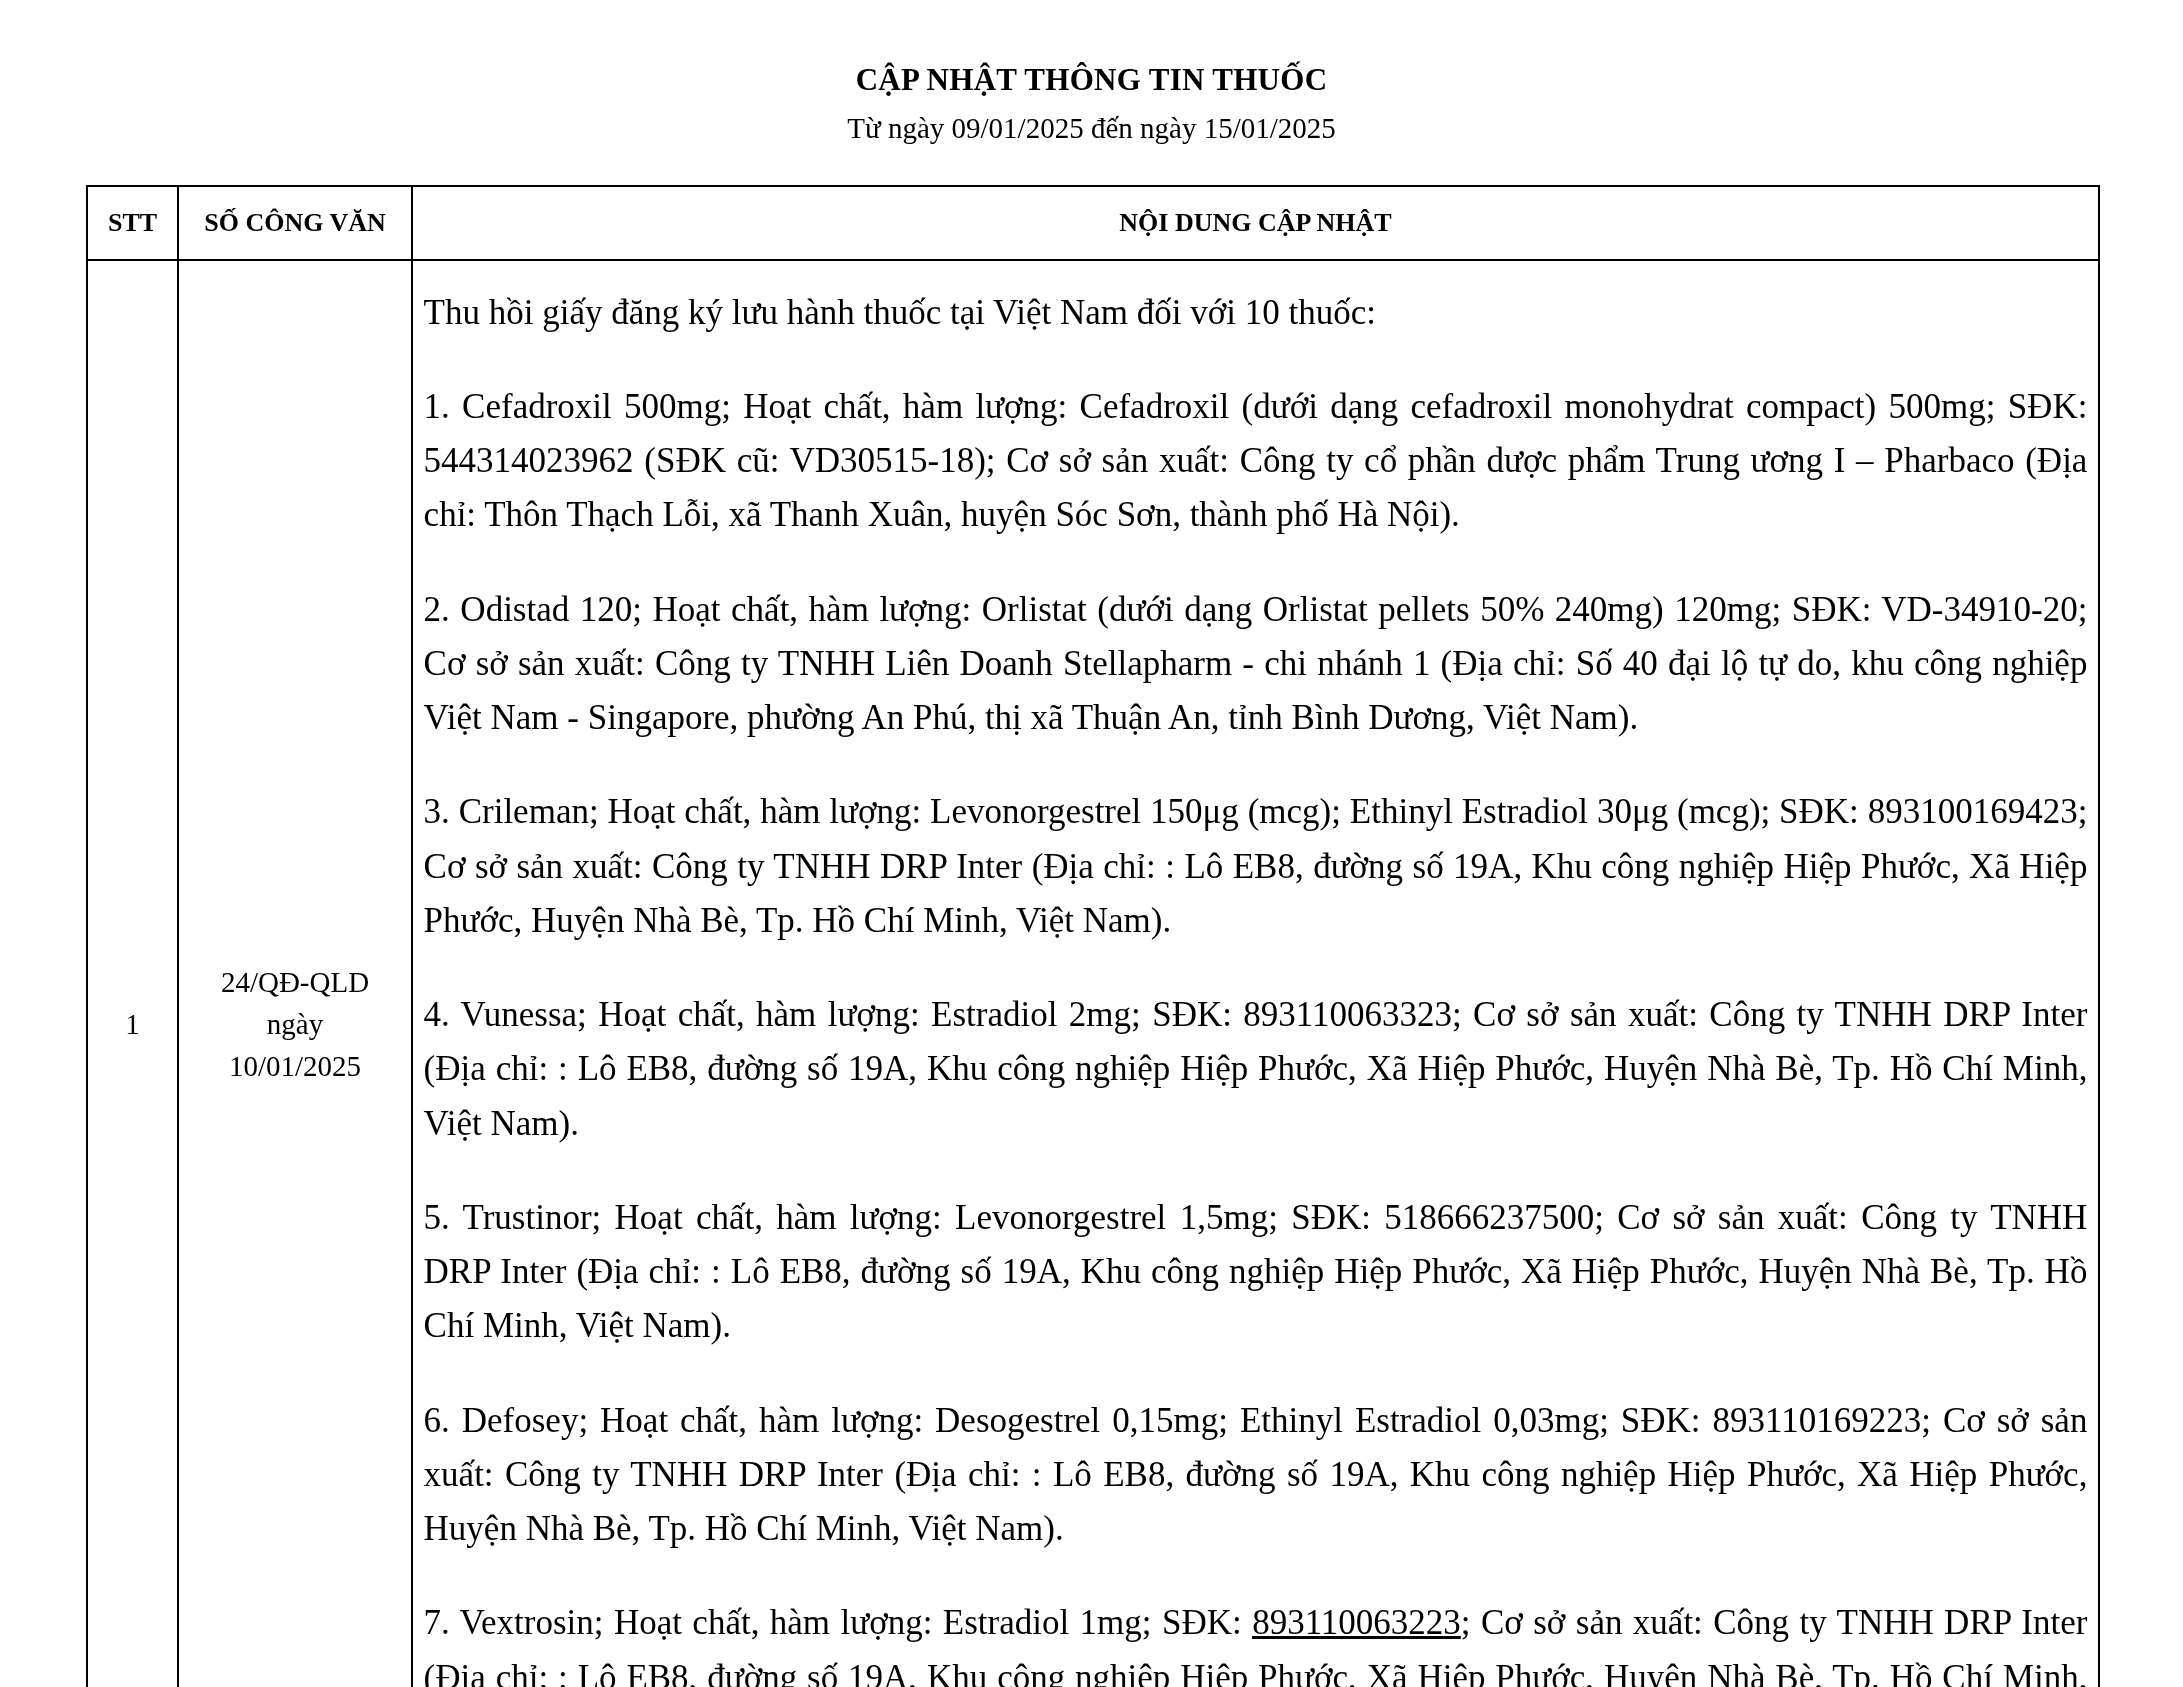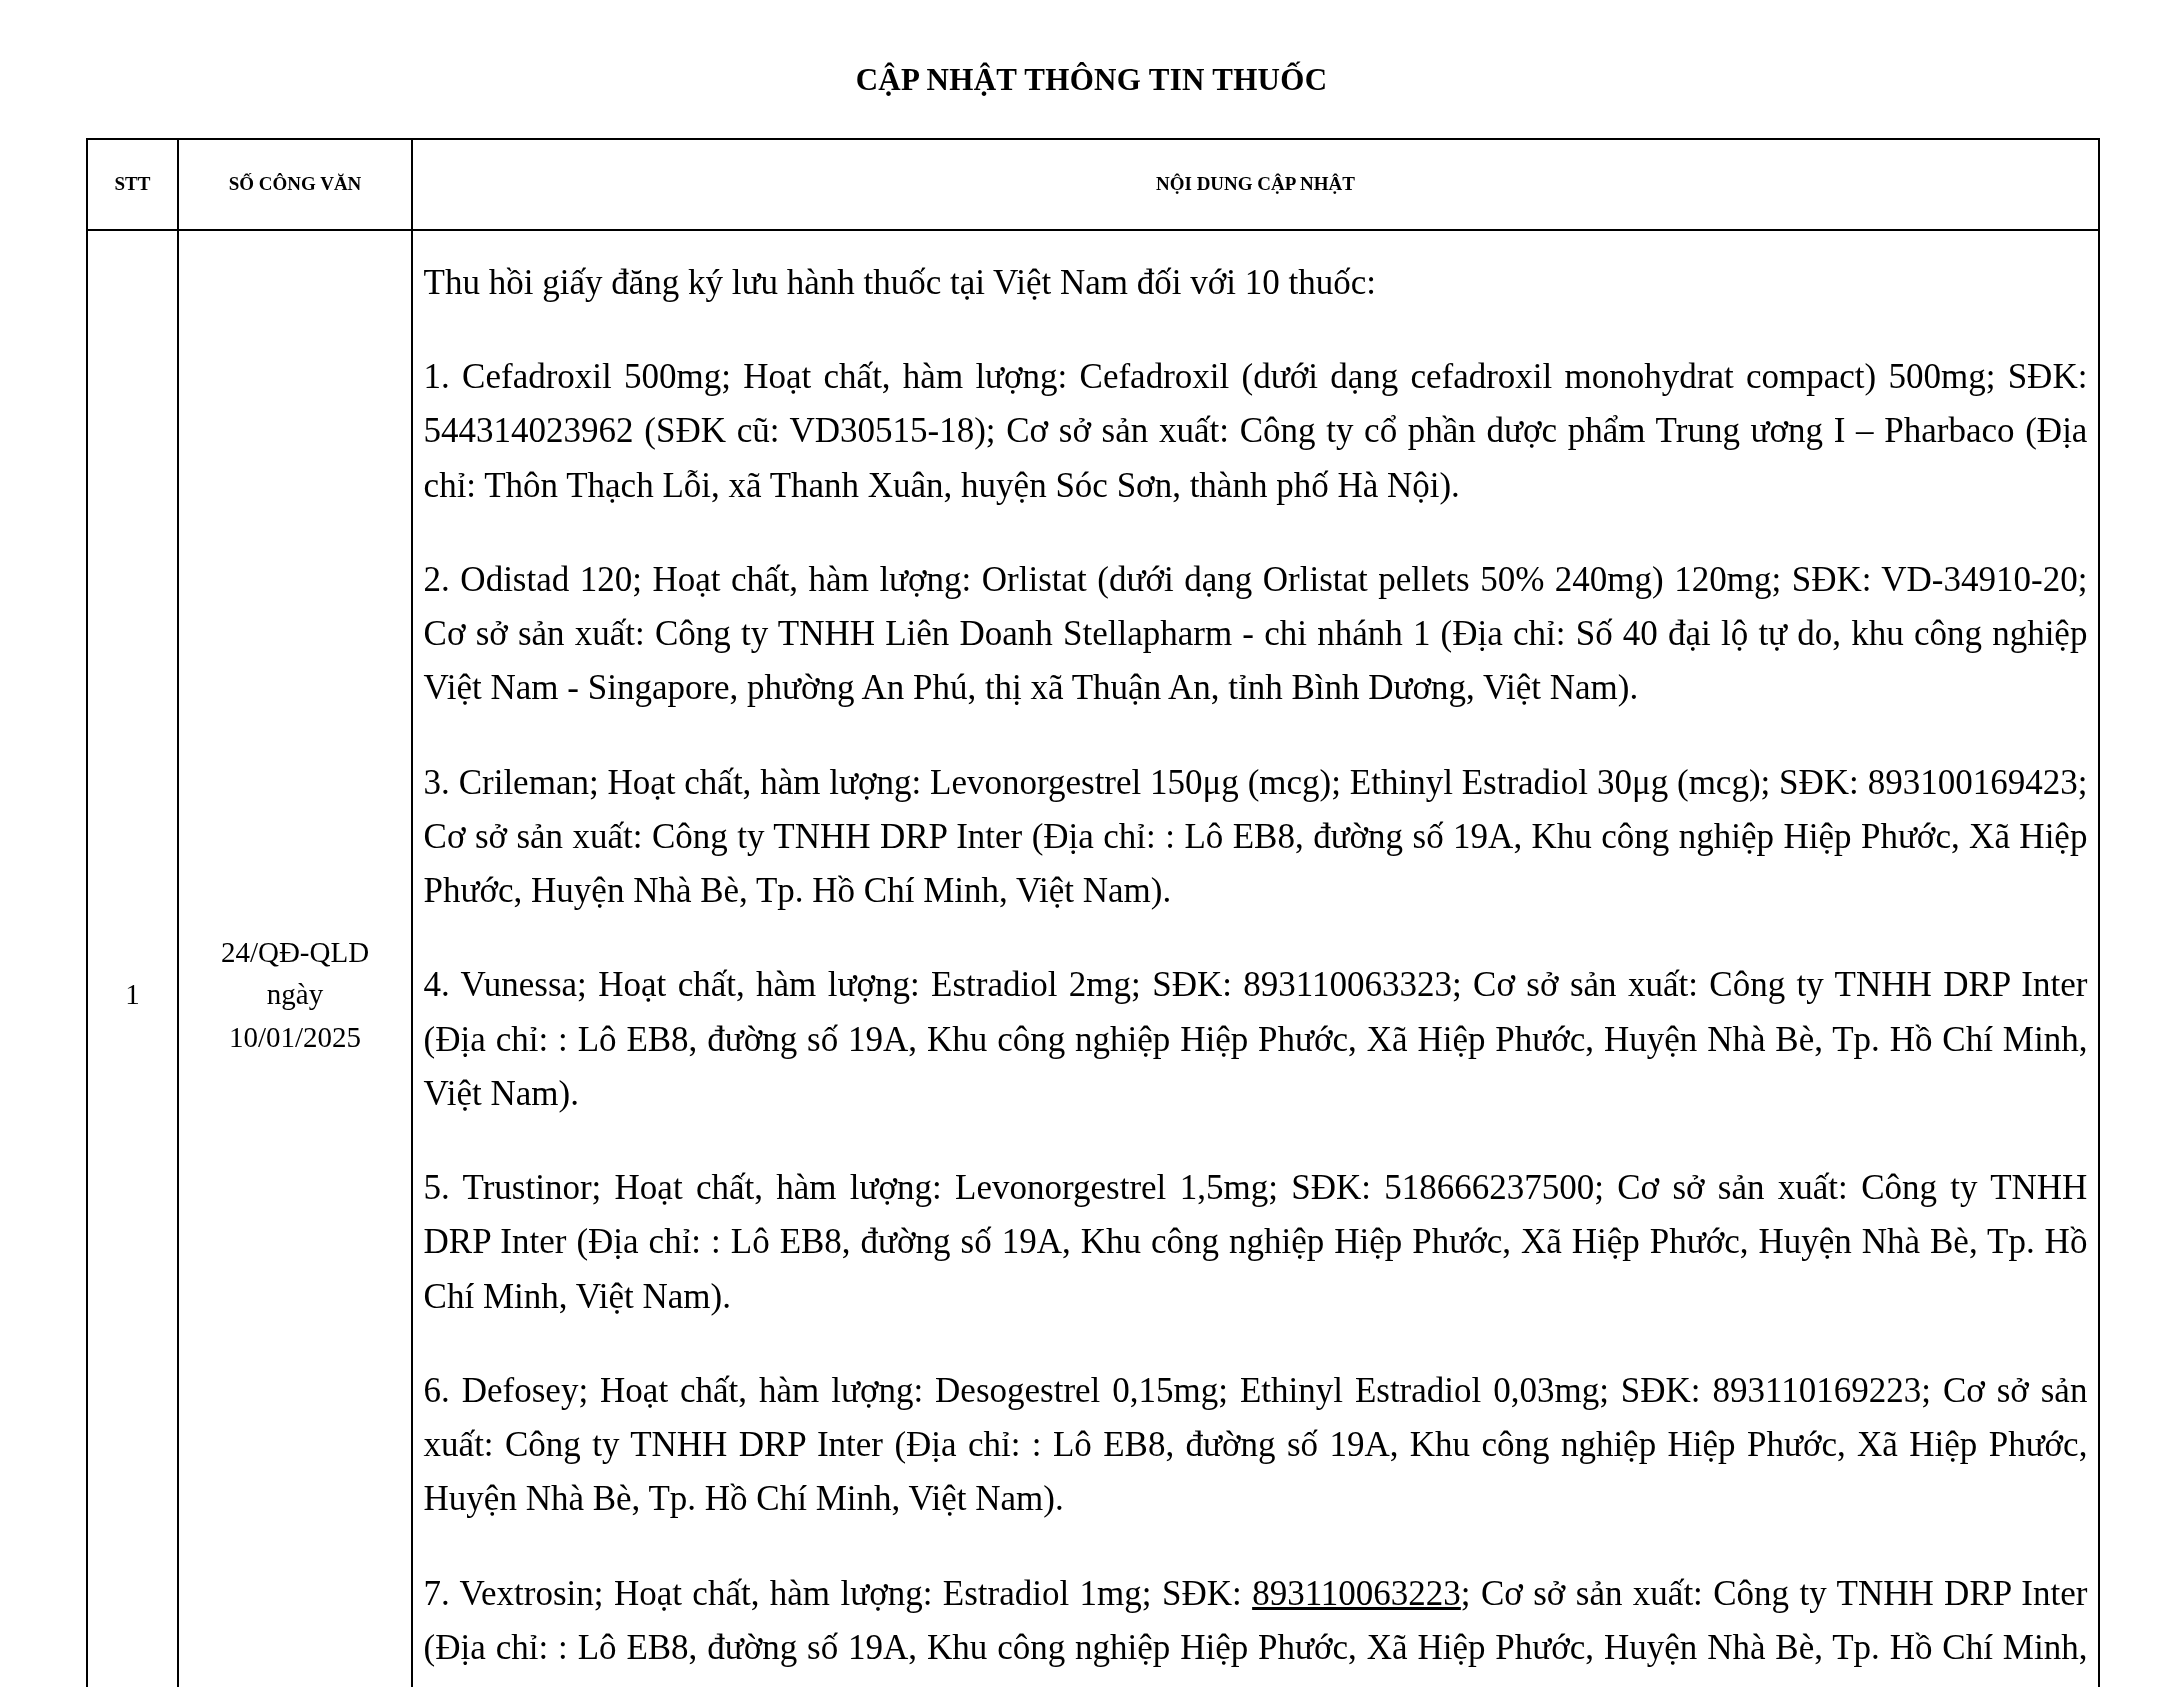--- a/index.html
+++ b/index.html
@@ -34,24 +34,24 @@
   }
   .main-table th, .main-table td {
     border: 2.6px solid #000000;
     vertical-align: middle;
   }
   .col-stt   { width: 91px; }
   .col-cv    { width: 234px; }
   .col-body  { width: 1687px; }
   .main-table th {
     font-weight: bold;
-    font-size: 19px;
+    font-size: 26px;
     line-height: 1.3;
     text-align: center;
-    height: 91px;
+    height: 74px;
     padding: 4px 6.6px;
     margin-left: 17px;
   }
   td.cell-stt {
     text-align: center;
     font-size: 29px;
   }
   td.cell-cv {
     text-align: center;
     font-size: 29px;
@@ -68,20 +68,21 @@
   .intro { text-align: left; }
   .drug-item { margin-top: 40px; }
   .u { text-decoration: underline; }
 </style>
 </head>
 <body>
 
 <div class="page">
 
   <div class="doc-title">CẬP NHẬT THÔNG TIN THUỐC</div>
+  <div class="doc-subtitle">Từ ngày 09/01/2025 đến ngày 15/01/2025</div>
 
   <table class="main-table">
     <colgroup>
       <col class="col-stt">
       <col class="col-cv">
       <col class="col-body">
     </colgroup>
     <thead>
       <tr>
         <th>STT</th>

